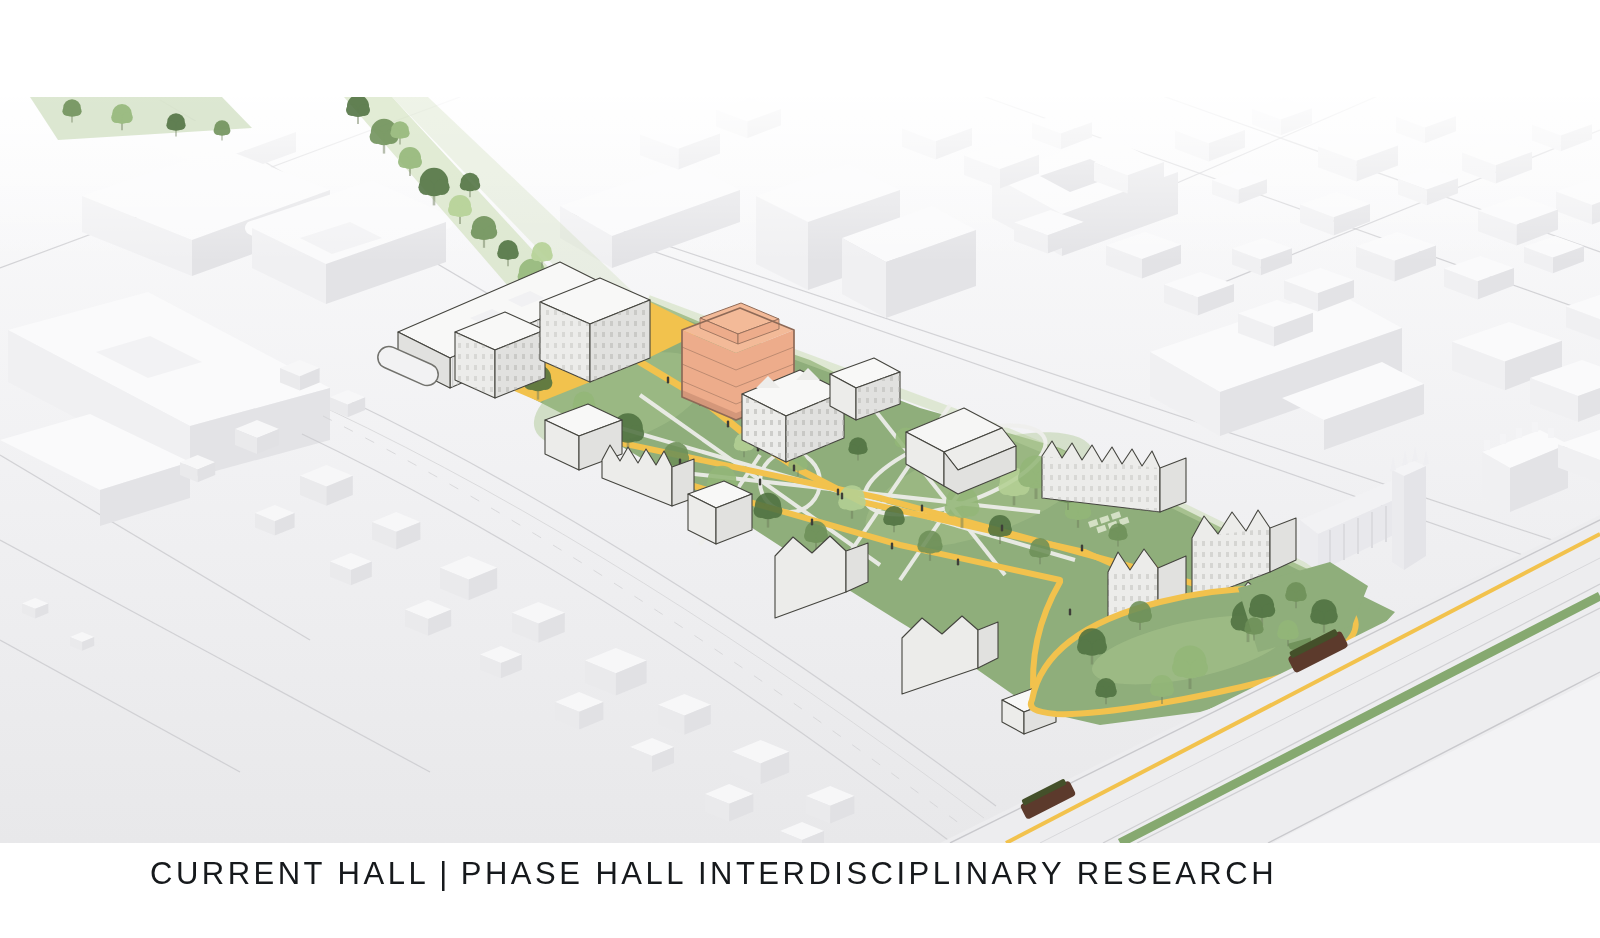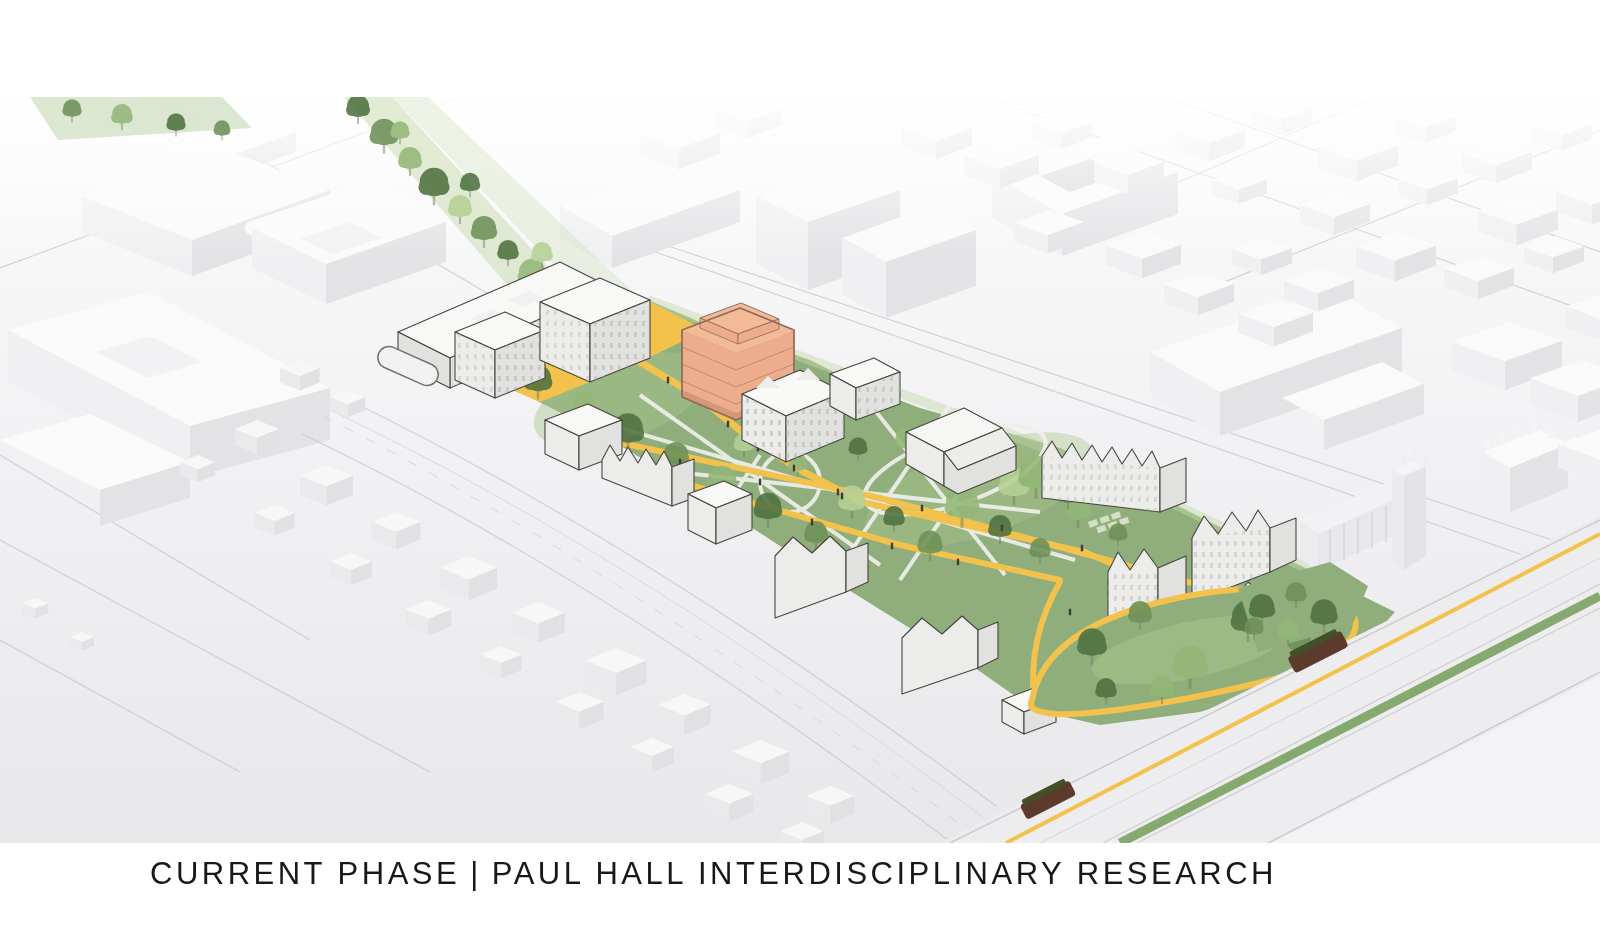--- a/index.html
+++ b/index.html
@@ -530,16 +530,16 @@
     <use href="#tram" transform="translate(1318,652) rotate(-27)"></use>
     <use href="#tram" transform="translate(1048,800) rotate(-27) scale(0.92)"></use>
   </g>
 </g>
 
 <rect x="0" y="0" width="1600" height="97" fill="var(--pageBg)"></rect>
 <rect x="0" y="843" width="1600" height="95" fill="var(--pageBg)"></rect>
 </svg>
 
 <div class="caption">
-  <span>CURRENT PHASE</span><span class="div">|</span><span>PAUL HALL INTERDISCIPLINARY RESEARCH</span>
+  <span>CURRENT HALL</span><span class="div">|</span><span>PHASE HALL INTERDISCIPLINARY RESEARCH</span>
 </div>
 
 </div>
 
 </body></html>

